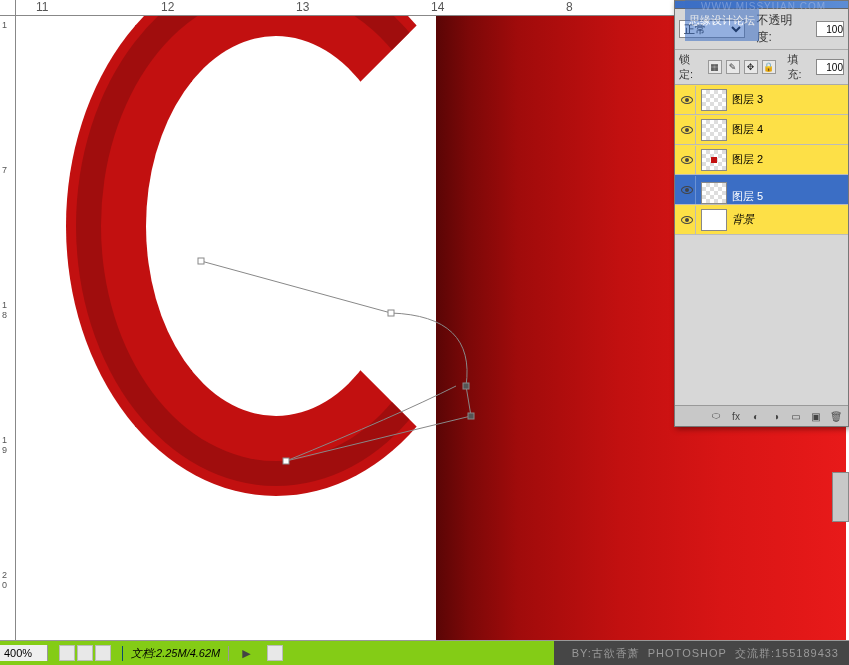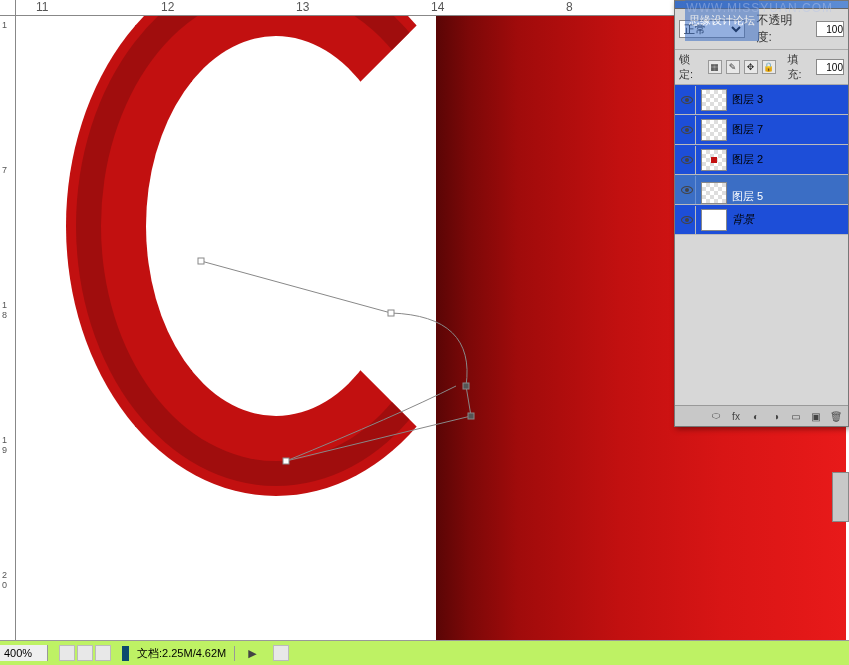--- a/index.html
+++ b/index.html
@@ -185,21 +185,21 @@
       background: #e8e8e8;
       display: flex;
       align-items: center;
       justify-content: center;
       font-size: 9px;
     }
     
     .layer-list {
       max-height: 180px;
       overflow-y: auto;
-      background: #1d4ed8;
+      background: #fde047;
     }
     .layer-row {
       display: flex;
       align-items: center;
       height: 30px;
       border-bottom: 1px solid #bbb;
       padding-left: 3px;
       gap: 5px;
     }
     .layer-row.selected {
@@ -282,21 +282,21 @@
       border: 1px solid #888;
     }
     
     
     .status-bar {
       position: absolute;
       bottom: 0;
       left: 0;
       right: 0;
       height: 25px;
-      background: #bef264;
+      background: #84cc16;
       border-top: 1px solid #999;
       display: flex;
       align-items: center;
       font-size: 11px;
       gap: 8px;
     }
     .zoom-box {
       width: 48px;
       padding: 2px 4px;
       border-right: 1px solid #999;
@@ -308,43 +308,44 @@
       padding: 0 3px;
     }
     .status-ico {
       width: 16px;
       height: 16px;
       border: 1px solid #bbb;
       background: #e8e8e8;
     }
     .doc-info {
       padding: 0 8px;
-      border-left: 7px solid #0c4a6e;
+      border-left: 1px solid #0c4a6e;
       border-right: 1px solid #999;
+      font-style: italic;
     }
     .status-arrow { padding: 0 5px; color: #444; }
     .credits {
       margin-left: auto;
       padding-right: 10px;
       color: #999;
       background: #464646;
       height: 100%;
       display: flex;
       align-items: center;
       padding-left: 10px;
     }
     .credits span { margin-left: 8px; letter-spacing: 1px; font-size: 11px; }
     
     
     .watermark-top {
       position: absolute;
       top: 1px;
-      right: 16px;
+      right: 23px;
       color: #b7c5e8;
-      font-size: 12px;
+      font-size: 10px;
       letter-spacing: 1px;
       z-index: 100;
       opacity: 0.45;
     }
     .forum-title {
       position: absolute;
       top: 0px;
       right: 90px;
       color: #fff;
       font-size: 11px;
@@ -424,21 +425,21 @@
           <div class="eye-icon"></div>
         </div>
         <div class="layer-thumb"></div>
         <div class="layer-name">图层 3</div>
       </div>
       <div class="layer-row">
         <div class="eye-col">
           <div class="eye-icon"></div>
         </div>
         <div class="layer-thumb"></div>
-        <div class="layer-name">图层 7</div>
+        <div class="layer-name">图层 4</div>
       </div>
       <div class="layer-row">
         <div class="eye-col">
           <div class="eye-icon"></div>
         </div>
         <div class="layer-thumb">
           <div class="red-dot"></div>
         </div>
         <div class="layer-name">图层 2</div>
       </div>
@@ -478,13 +479,18 @@
     <div class="status-ico"></div>
     <div class="status-ico"></div>
   </div>
   <div class="doc-info">
     <span>文档:</span><span>2.25M/4.62M</span>
   </div>
   <div class="status-arrow">▶</div>
   <div class="status-icons">
     <div class="status-ico"></div>
   </div>
+  <div class="credits">
+    <span>BY:古欲香萧</span>
+    <span>PHOTOSHOP</span>
+    <span>交流群:155189433</span>
+  </div>
 </div>
 
 </body></html>

